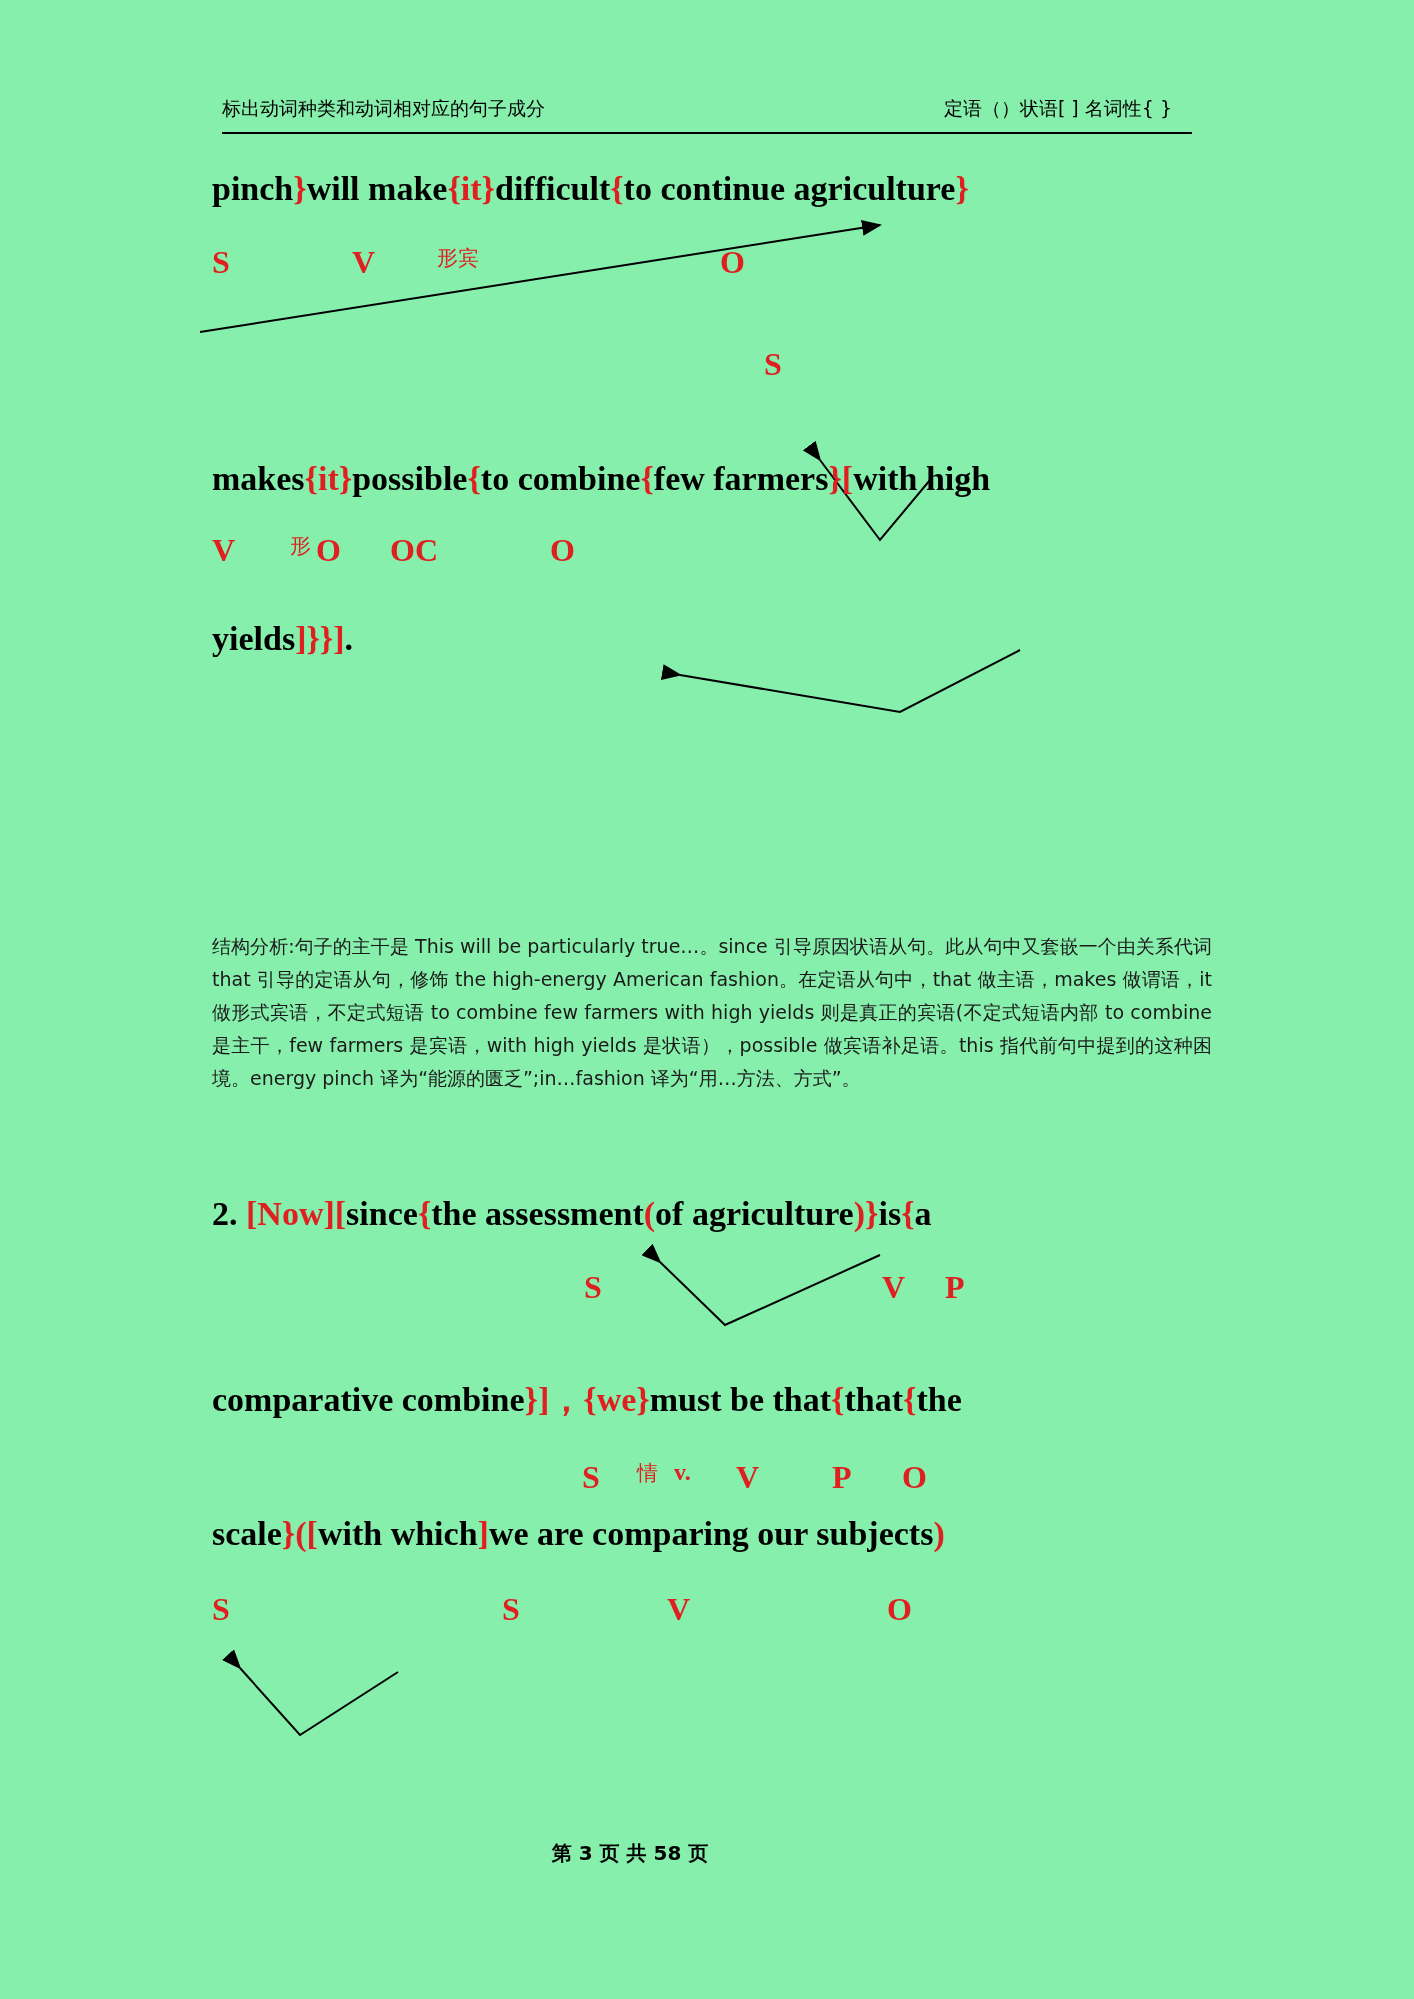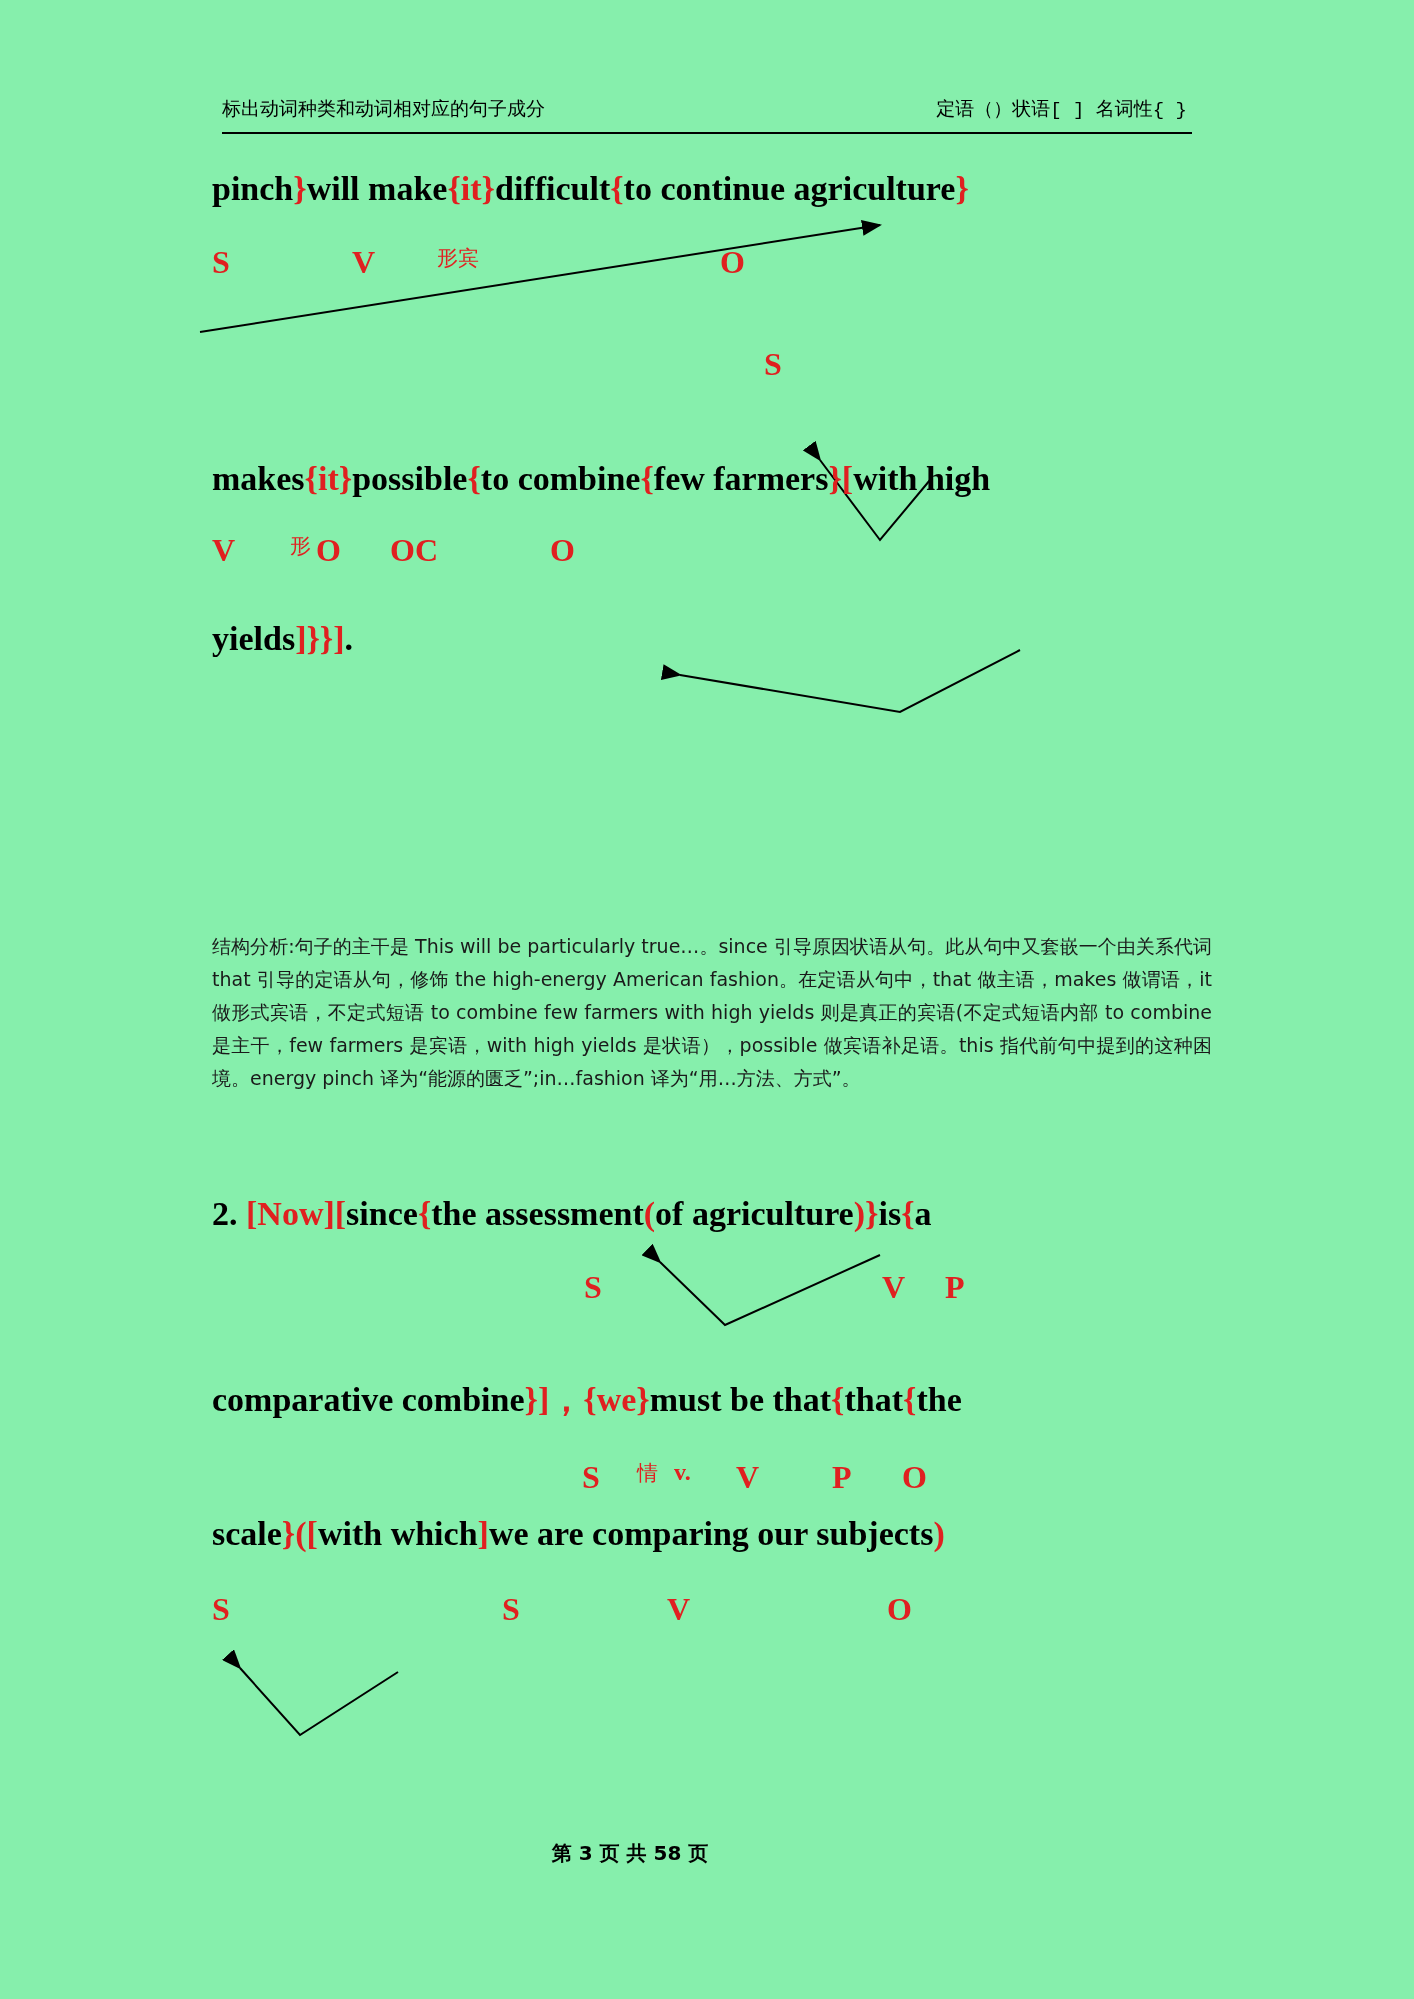--- a/index.html
+++ b/index.html
@@ -35,21 +35,21 @@
   }
   .header-rule {
     position: absolute;
     left: 222px;
     top: 132px;
     width: 970px;
     height: 2px;
     background: #000;
   }
   .header-left { white-space: nowrap; }
-  .header-right { white-space: nowrap; margin-right: 5px; font-family: Liberation Mono, monospace;}
+  .header-right { white-space: nowrap; margin-right: 20px;}
 
   
   .content {
     position: absolute;
     left: 212px;
     top: 170px;
     width: 1000px;
   }
   .line {
     font-family: "Liberation Serif", serif;

